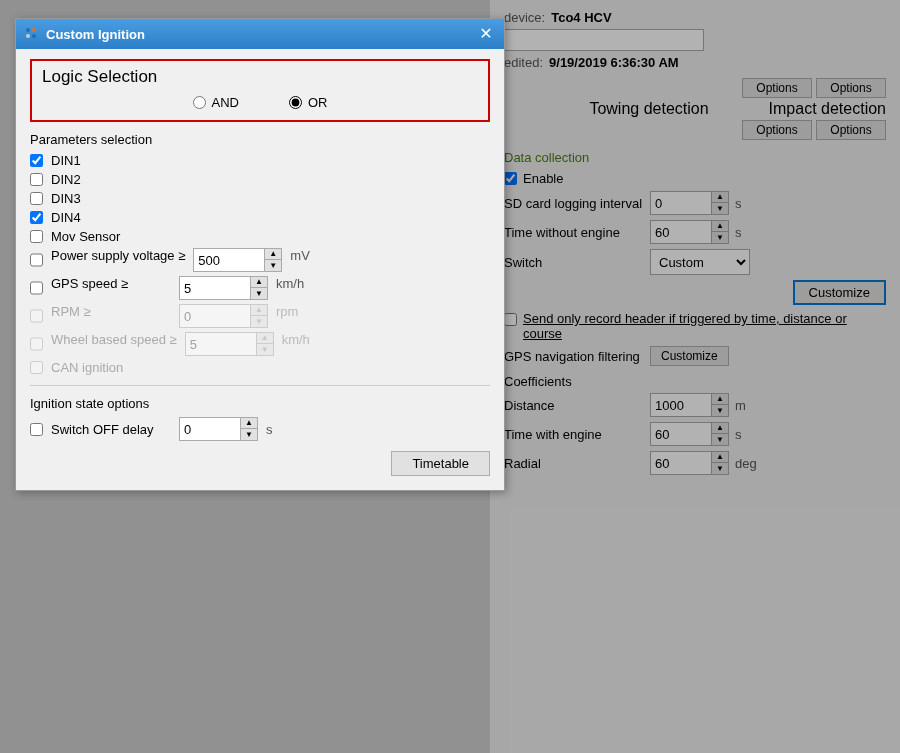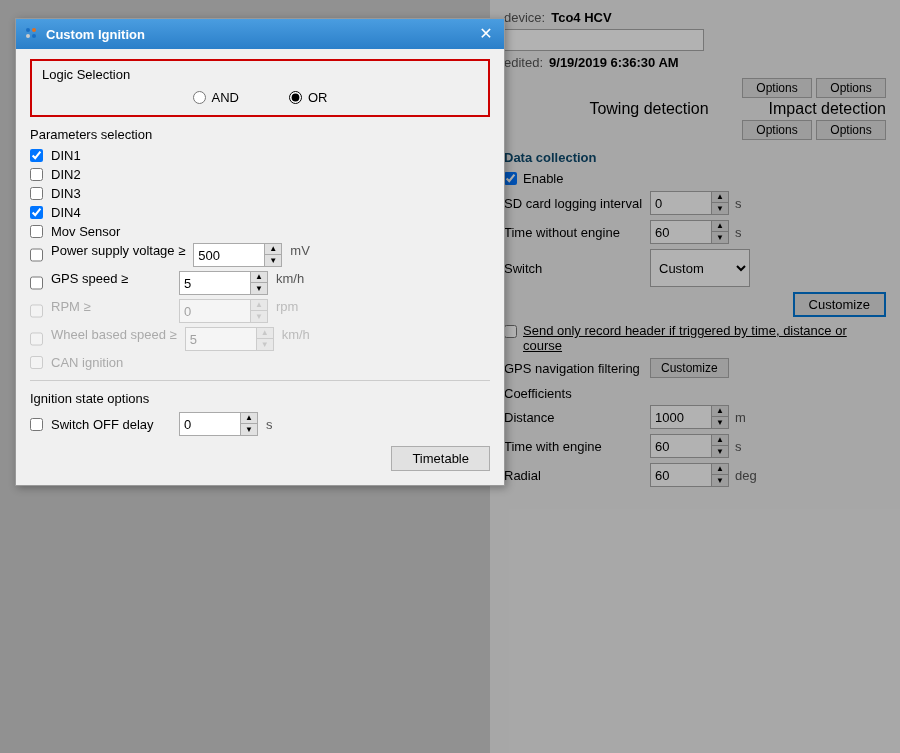--- a/index.html
+++ b/index.html
@@ -91,22 +91,22 @@
       justify-content: flex-end;
     }
 
     
     .data-collection {
       background: #f0f0f0;
       margin-top: 10px;
     }
 
     .section-title {
-      font-weight: 700;
-      color: #0c4a6e;
+      font-weight: 400;
+      color: #4d7c0f;
       margin-bottom: 6px;
     }
 
     .form-row {
       display: flex;
       align-items: center;
       gap: 6px;
       margin-bottom: 5px;
     }
 
@@ -165,21 +165,21 @@
       gap: 6px;
       margin-bottom: 5px;
     }
 
     .dropdown-label {
       color: #000;
       min-width: 140px;
     }
 
     select {
-      height: 38px;
+      height: 26px;
       border: 1px solid #aaa;
       background: #fff;
       padding: 0 4px;
       font-size: 13px;
       min-width: 100px;
     }
 
     .customize-btn {
       background: #e1e1e1;
       border: 2px solid #0078d7;
@@ -295,21 +295,21 @@
     }
 
     
     .logic-selection-box {
       border: 2px solid #cc0000;
       padding: 6px 10px 10px;
       margin-bottom: 10px;
     }
 
     .logic-selection-label {
-      font-size: 13px;
+      font-size: 17px;
       color: #000;
       margin-bottom: 8px;
     }
 
     .radio-row {
       display: flex;
       justify-content: center;
       gap: 50px;
       align-items: center;
     }

